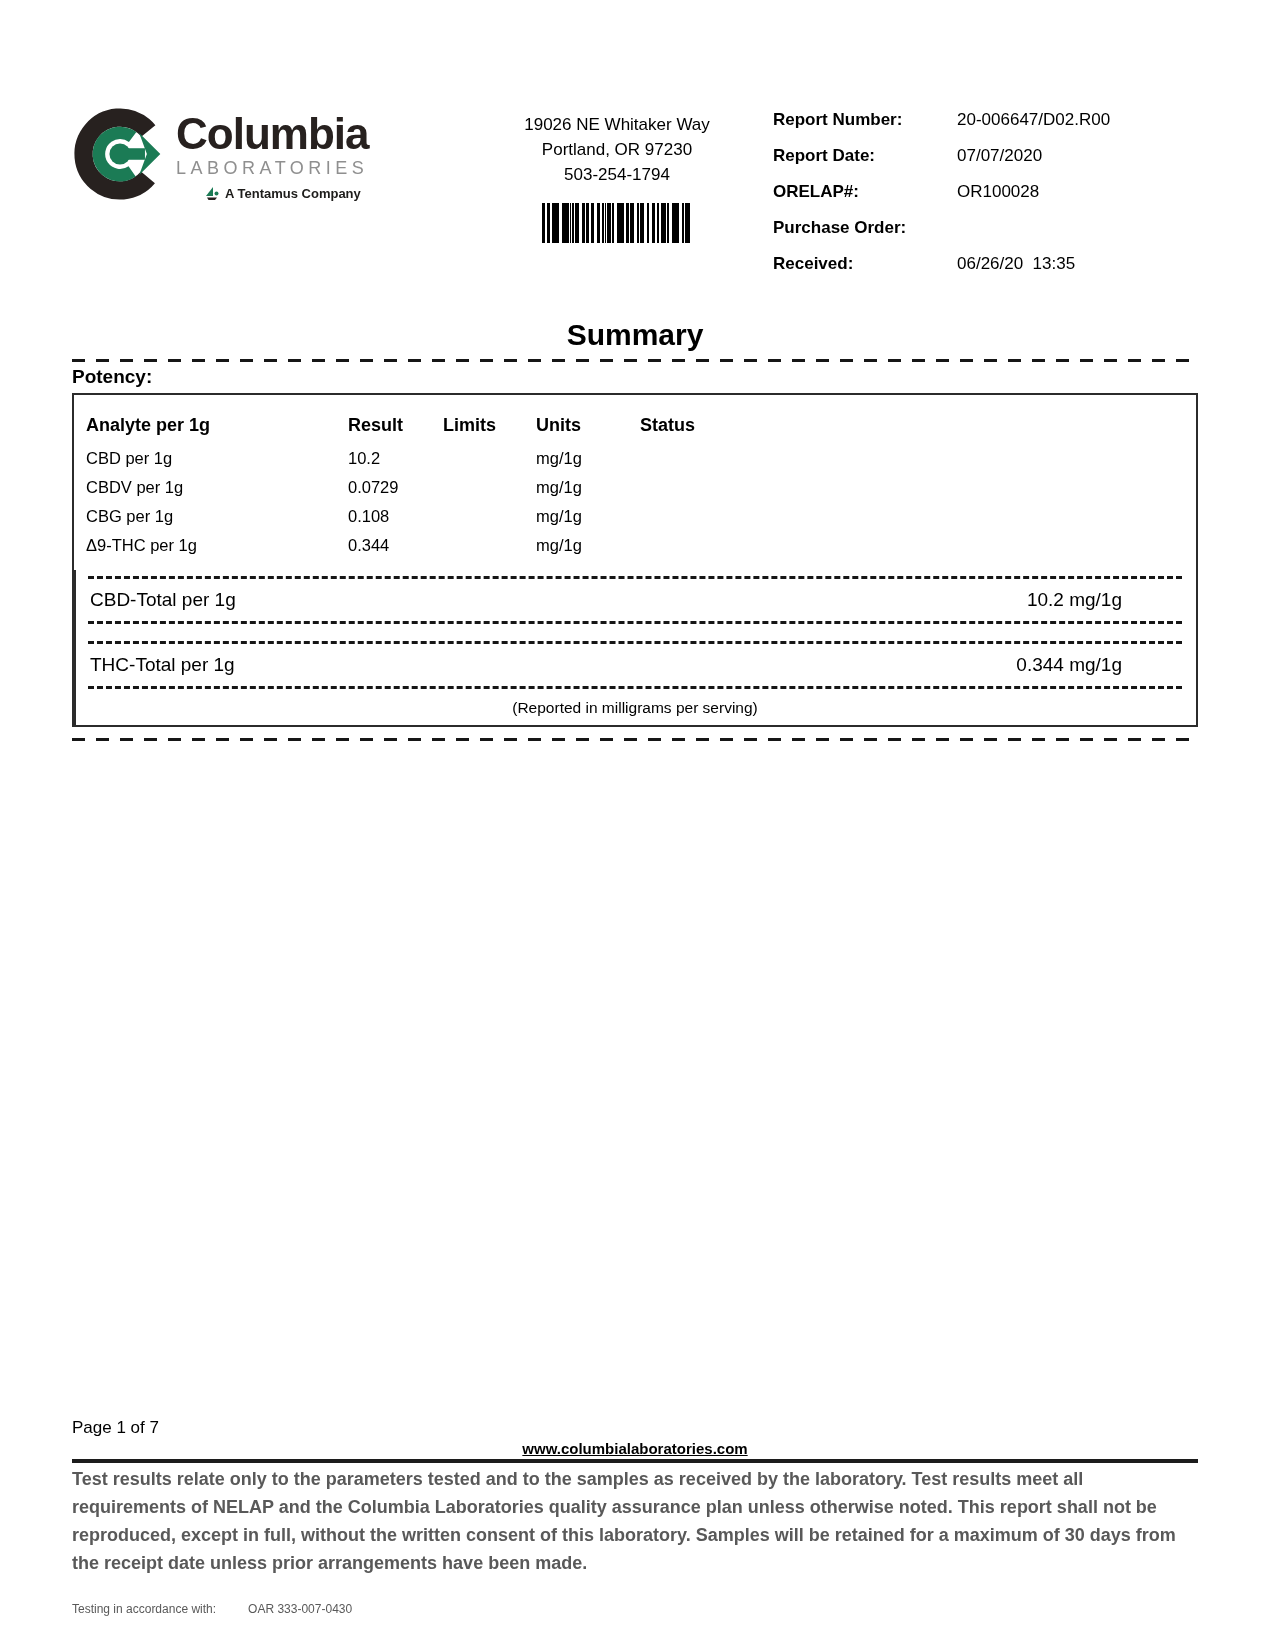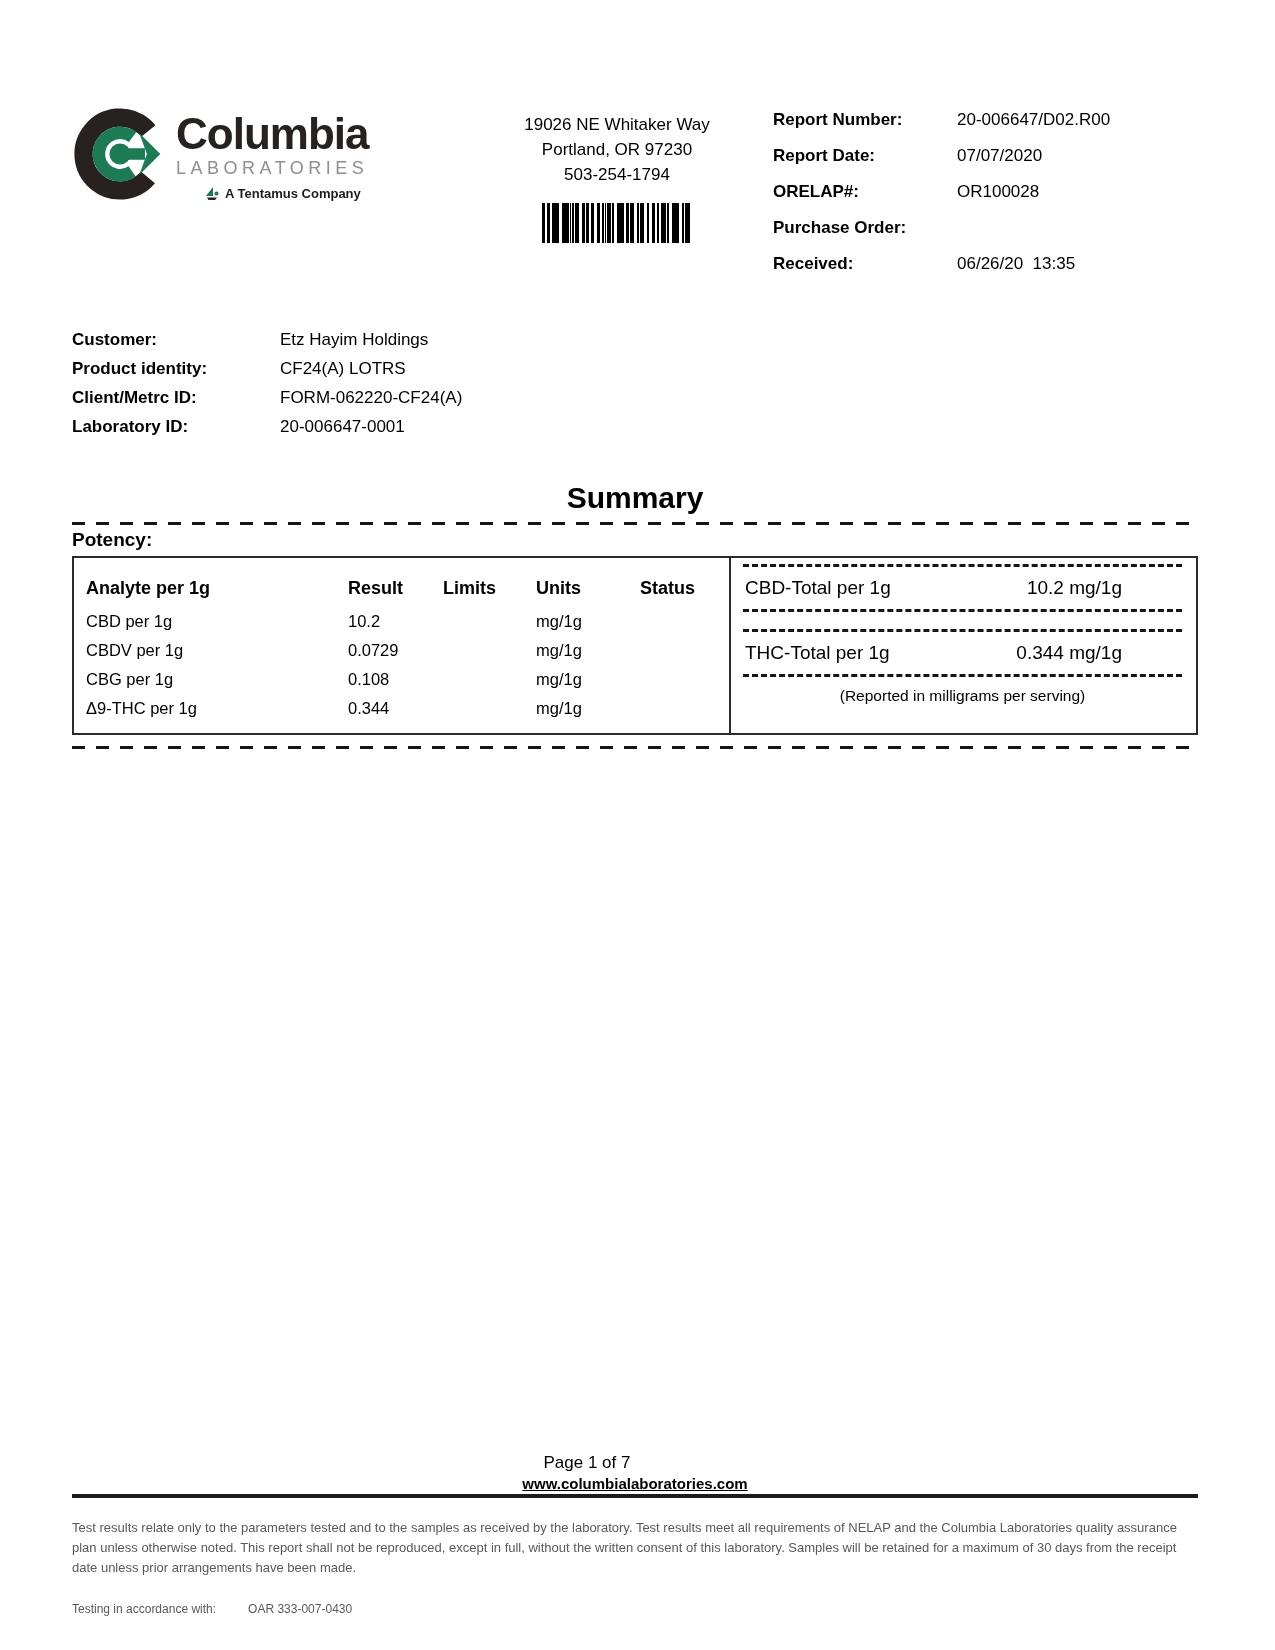--- a/index.html
+++ b/index.html
@@ -40,44 +40,44 @@
   .sample-info { margin-top:56px; display:grid; grid-template-columns:208px 1fr; row-gap:9px; }
   .si-label { font-size:17px; font-weight:bold; }
   .si-value { font-size:17px; white-space:pre-wrap; }
 
   
   .summary-title { margin-top:44px; text-align:center; font-size:30px; font-weight:bold; }
   .dashed-rule { height:3px; background:repeating-linear-gradient(90deg,#161616 0 13px,rgba(0,0,0,0) 13px 24px); }
   .rule-top { margin-top:7px; }
   .potency-label { font-size:19px; font-weight:bold; margin-top:4px; }
 
-  .potency-box { margin-top:5px; border:2px solid #2b2b2b; display:flex; min-height:165px; }
+  .potency-box { margin-top:5px; border:2px solid #2b2b2b; display:flex; min-height:165px;flex-direction:column; }
   .analyte-table { width:655px; padding:12px 6px 10px 12px; }
   .at-row { display:grid; grid-template-columns:262px 95px 93px 104px 1fr; }
   .at-head { font-size:18px; font-weight:bold; margin-top:8px; margin-bottom:8px; }
   .at-data { font-size:16.5px; line-height:29px; }
 
   .totals-panel { flex:1; border-left:2px solid #2b2b2b; padding:6px 14px 8px 12px; display:flex; flex-direction:column; }
   .total-row {
     border-top:3px dashed #161616; border-bottom:3px dashed #161616;
     display:flex; justify-content:space-between; align-items:center;
     padding:10px 2px; 
   }
   .total-row + .total-row { margin-top:17px; }
   .tr-label { font-size:19px; }
   .tr-value { font-size:19px; padding-right:58px; }
   .totals-note { text-align:center; font-size:15.5px; margin-top:10px; }
   .rule-bottom { margin-top:11px; }
 
   
   .footer { margin-top:auto; }
-  .page-number { text-align:center; font-size:17px; padding-right:96px; }
+  .page-number { text-align:left; font-size:17px; padding-right:96px; }
   .website { text-align:center; font-size:15px; font-weight:bold; text-decoration:underline; margin-top:2px; }
   .footer-rule { height:4px; background:#1c1c1c; margin-top:2px; }
-  .disclaimer { margin-top:20px; font-size:13px; color:#595959; line-height:1.55; }
+  .disclaimer { margin-top:3px; font-size:18px; color:#595959; line-height:1.55;font-weight:bold; }
   .testing-line { margin-top:24px; font-size:12px; color:#595959; display:flex; }
   .testing-value { margin-left:32px; white-space:pre-wrap; }
 </style>
 </head>
 <body>
 
 <div class="page">
 
   <div class="header">
 
@@ -117,30 +117,20 @@
       <div class="ri-value">07/07/2020</div>
       <div class="ri-label">ORELAP#:</div>
       <div class="ri-value">OR100028</div>
       <div class="ri-label">Purchase Order:</div>
       <div class="ri-value"></div>
       <div class="ri-label">Received:</div>
       <div class="ri-value">06/26/20  13:35</div>
     </div>
   </div>
 
-  <div class="sample-info">
-    <div class="si-label">Customer:</div>
-    <div class="si-value">Etz Hayim Holdings</div>
-    <div class="si-label">Product identity:</div>
-    <div class="si-value">CF24(A) LOTRS</div>
-    <div class="si-label">Client/Metrc ID:</div>
-    <div class="si-value">FORM-062220-CF24(A)</div>
-    <div class="si-label">Laboratory ID:</div>
-    <div class="si-value">20-006647-0001</div>
-  </div>
 
   <div class="summary-title">Summary</div>
   <div class="dashed-rule rule-top"></div>
   <div class="potency-label">Potency:</div>
 
   <div class="potency-box">
 
     <div class="analyte-table">
       <div class="at-row at-head">
         <div>Analyte per 1g</div>

